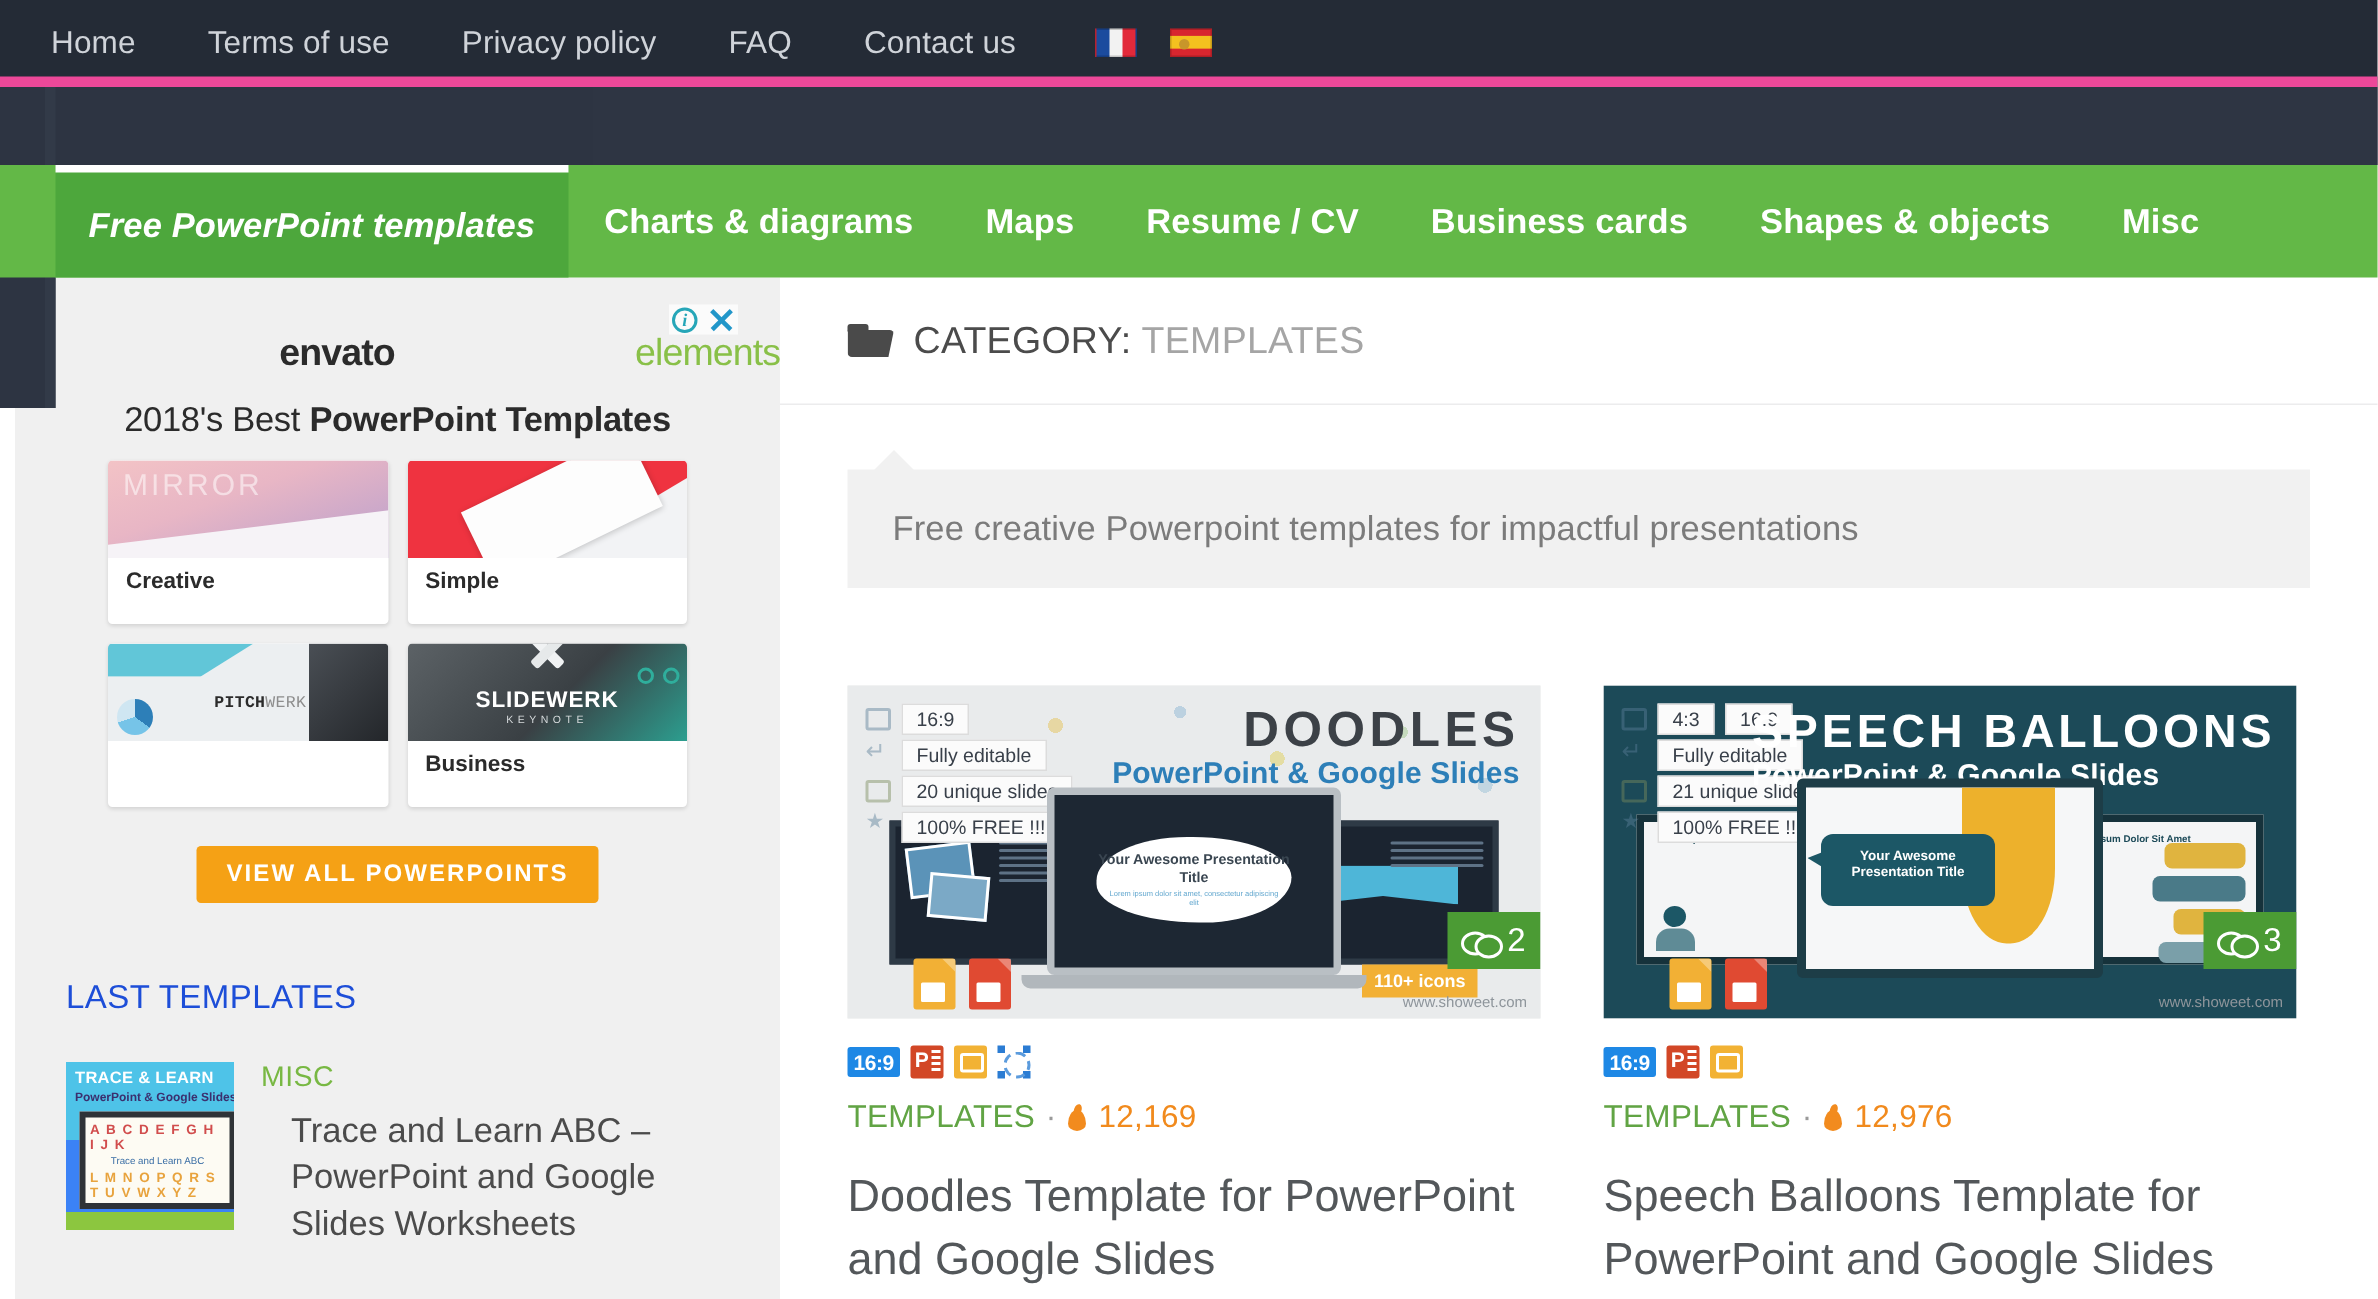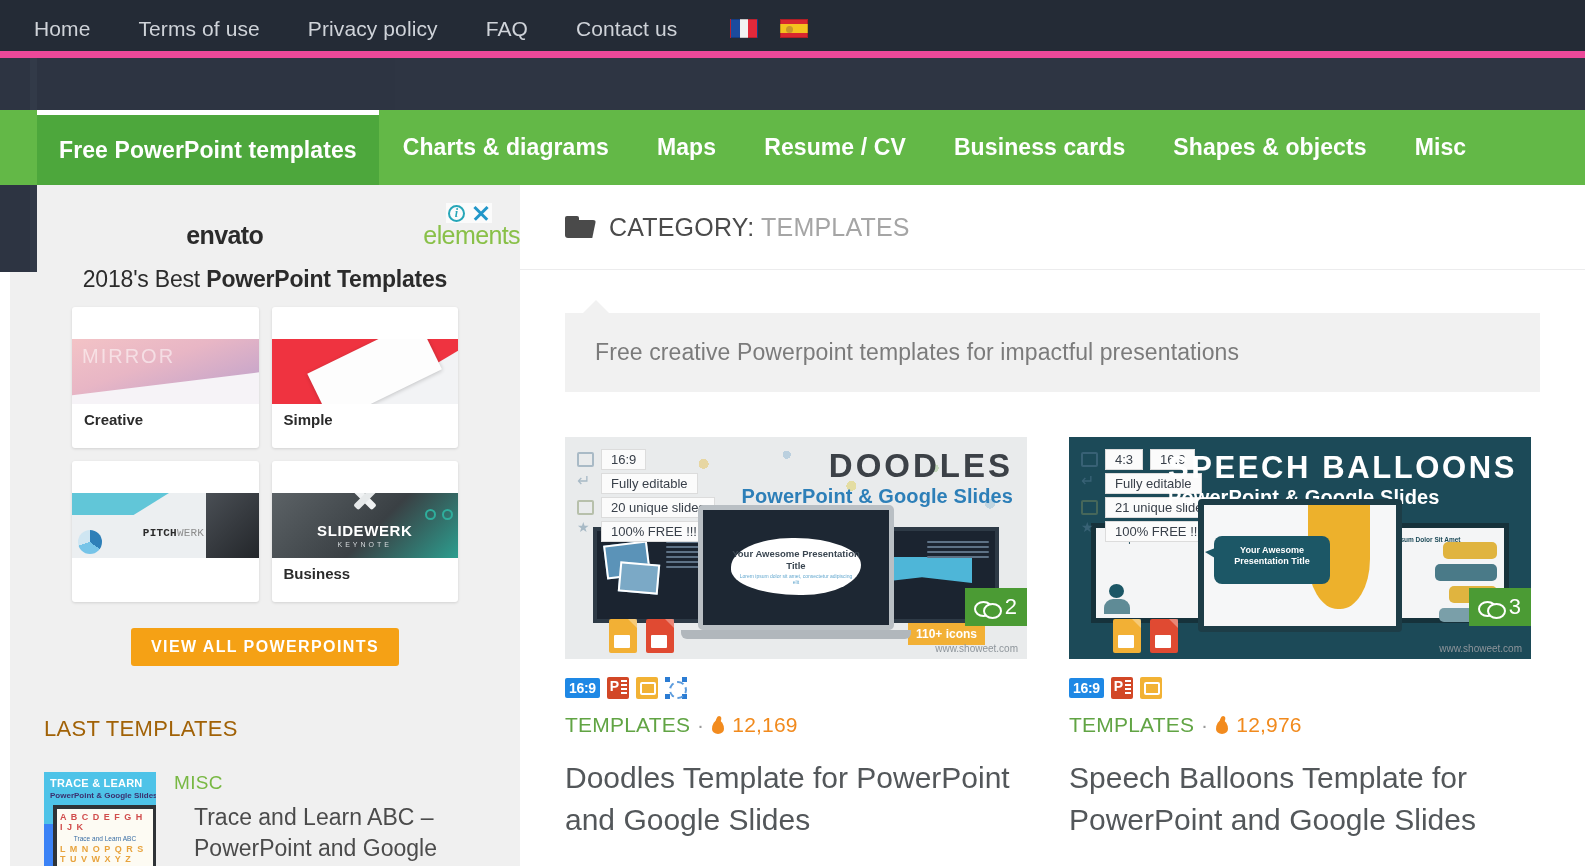--- a/index.html
+++ b/index.html
@@ -68,20 +68,21 @@
   .menu-item {
     color: #ffffff; font-size: 23px; font-weight: bold;
     display: flex; align-items: center; padding: 0 24px;
     white-space: nowrap; cursor: pointer; text-decoration: none;
     letter-spacing: .1px;
   }
   .menu-item.active {
     background: #4da73c;
     border-top: 5px solid #ffffff;
     padding: 0 22px;
+    font-style: italic;
   }
 
   
   .sidebar {
     position: absolute; left: 10px; top: 185px; width: 510px; height: 681px;
     background: #f0f0f0; z-index: 2;
   }
   .ad-box { position: relative; padding: 18px 0 0 0; }
   .ad-controls {
     position: absolute; right: 28px; top: 18px;
@@ -123,21 +124,21 @@
   .ad-headline b { font-weight:bold; }
 
   .ad-grid {
     display:grid; grid-template-columns: 1fr 1fr; gap: 13px;
     padding: 0 62px;
   }
   .ad-card {
     background:#fff; border-radius:3px; overflow:hidden;
     box-shadow: 0 1px 3px rgba(0,0,0,.13);
   }
-  .ad-thumb { height: 65px; position: relative; overflow:hidden;margin-top:32px; }
+  .ad-thumb { height: 65px; position: relative; overflow:hidden; }
   .ad-card-label {
     font-size: 15px; font-weight: bold; color:#2b2b2b;
     padding: 7px 0 20px 12px;
   }
   
   .th-mirror { background: linear-gradient(160deg,#f3c3c6 0%,#e8b6c5 40%,#b79ecd 100%); }
   .th-mirror .mtxt {
     position:absolute; left:10px; top:6px; font-size:20px; letter-spacing:2px;
     color:#ffffff88; font-family:"Liberation Sans", sans-serif;
   }
@@ -202,21 +203,21 @@
   .th-slide .r2{ right:5px; top:16px; }
 
   .ad-cta {
     display:block; margin: 26px auto 0 auto; width: 268px; height: 38px;
     background:#f5a115; color:#ffffff; border:none; border-radius:3px;
     font-family:"Liberation Sans", sans-serif;
     font-size: 16px; font-weight:bold; letter-spacing:1.4px; cursor:pointer;
   }
 
   .side-heading {
-    font-size: 22px; color:#a16207; letter-spacing:.3px;
+    font-size: 22px; color:#1d4ed8; letter-spacing:.3px;
     padding: 50px 0 0 34px;
   }
   .side-post { display:flex; gap:18px; padding: 30px 0 0 34px; }
   .side-thumb {
     width: 112px; height: 112px; flex:none; position:relative; overflow:hidden;
     background:#3b82f6;
   }
   .side-thumb .sky{ position:absolute; left:0; top:0; width:100%; height:46%; background:#4ec3e8; }
   .side-thumb .grass{ position:absolute; left:0; bottom:0; width:100%; height:11%; background:#8cc63f; }
   .side-thumb .t1{
@@ -280,21 +281,21 @@
   }
   .desc-arrow {
     position:absolute; left: 17px; top: -13px;
     width: 0; height: 0; border-left: 14px solid transparent;
     border-right: 14px solid transparent; border-bottom: 14px solid #f1f1f1;
   }
 
   .cards {
     display:flex; gap: 42px; padding: 45px 45px 0 45px;
   }
-  .card { width: 462px; }
+  .card { width: 462px; margin-top: 20px; }
   .card-thumb {
     width: 462px; height: 222px; position:relative; overflow:hidden;
     cursor:pointer; background:#e8eaec;
   }
   .comment-badge {
     position:absolute; right: 0; bottom: 33px; height: 38px;
     background:#4b9b34; color:#fff; display:flex; align-items:center; gap:5px;
     padding: 0 10px 0 9px; font-size: 22px; z-index: 6;
   }
   .bubble-ic { position:relative; width: 26px; height: 17px; flex:none; }

